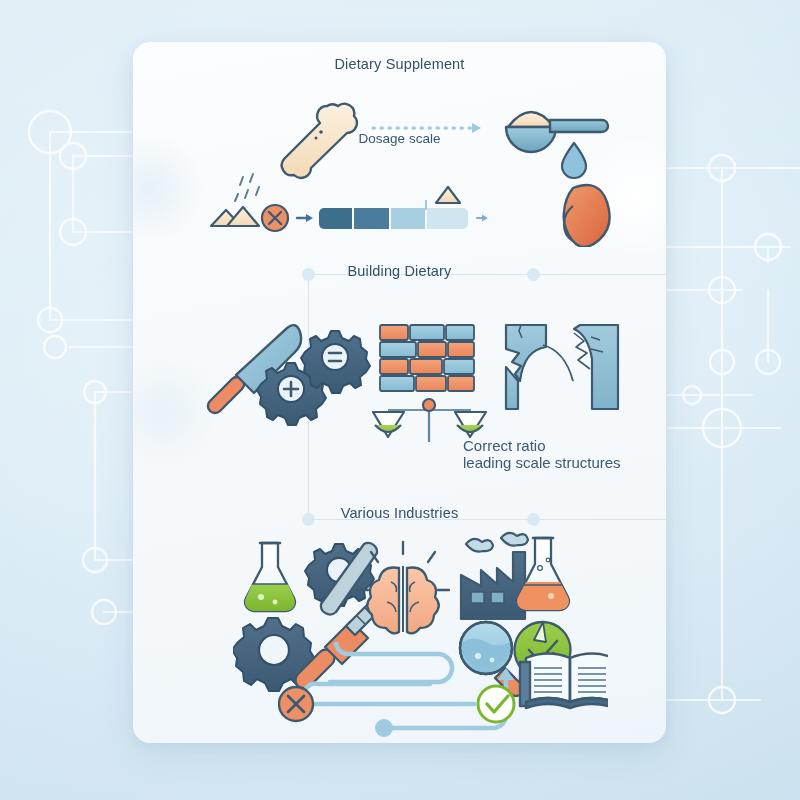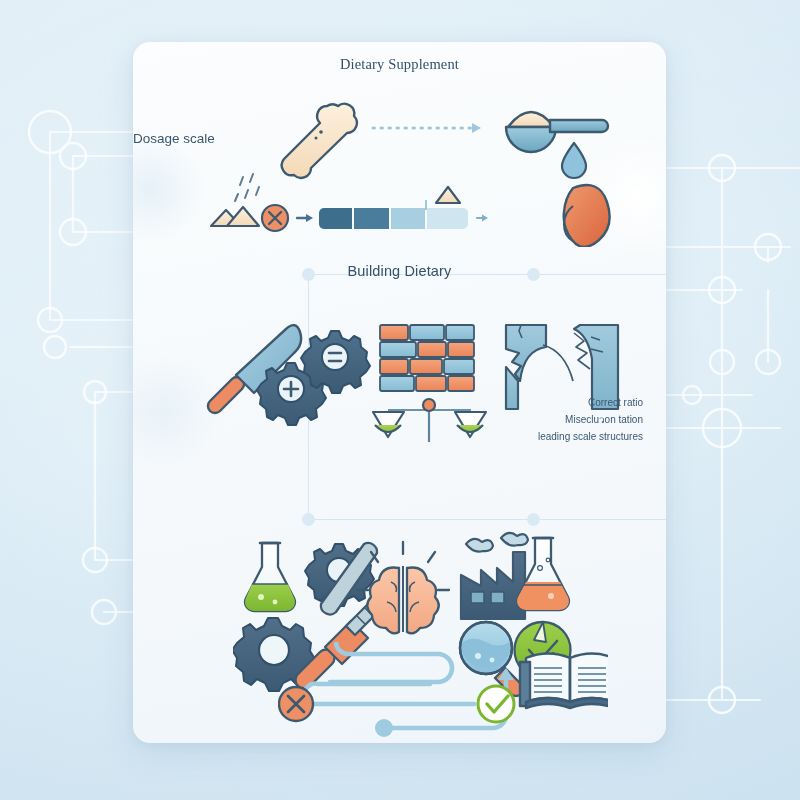--- a/index.html
+++ b/index.html
@@ -27,35 +27,35 @@
     background:linear-gradient(170deg,#fbfdfe 0%,#f7fafc 40%,#f4f8fb 72%,#eef5fa 100%);
     box-shadow:0 10px 34px rgba(120,160,190,.20), 0 2px 10px rgba(120,160,190,.12);
     overflow:hidden;
   }
   .card-glow{position:absolute;border-radius:50%;pointer-events:none;}
   .sec-title{
     position:absolute;left:0;right:0;text-align:center;
     color:#34506a;font-size:14.5px;letter-spacing:.15px;
   }
   .sub-label{
-    position:absolute;color:#3a566e;font-size:13.5px;
+    position:absolute;color:#3a566e;font-size:13.5px;text-align:center;
   }
   
   #sel-frame{
     position:absolute;left:175px;top:232px;width:450px;height:244px;
     border:1.4px solid #d3e6f2;border-radius:2px;
   }
   .handle{
     position:absolute;width:13px;height:13px;border-radius:50%;
     background:#d9eaf5;
   }
   .art{position:absolute;}
   .garbled{
-    position:absolute;text-align:right;color:#3d5873;
-    font-size:10px;line-height:17px;
+    position:absolute;text-align:left;color:#3d5873;
+    font-size:15px;line-height:17px;margin-top:43px;
   }
 </style>
 </head>
 <body>
 
 <div id="bg-wash"></div>
 <div id="bg-vignette"></div>
 
 <svg id="bg-circuit" width="800" height="800" viewBox="0 0 800 800">
   <g stroke="#ffffff" stroke-width="2.2" fill="none" opacity=".72" stroke-linecap="round">
@@ -111,21 +111,21 @@
     <path d="M630 232 V470"></path>
   </g>
 </svg>
 
 <div id="card">
 
   <div class="card-glow" style="left:-38px;top:92px;width:110px;height:110px;background:radial-gradient(circle,#e6f1f8 0%,rgba(246,250,252,0) 70%);"></div>
   <div class="card-glow" style="left:440px;top:88px;width:130px;height:130px;background:radial-gradient(circle,#ffffff 0%,rgba(246,250,252,0) 68%);"></div>
   <div class="card-glow" style="left:-30px;top:310px;width:120px;height:120px;background:radial-gradient(circle,#e8f2f8 0%,rgba(246,250,252,0) 70%);"></div>
 
-  <div class="sec-title" style="top:14px;font-family:Liberation Serif, serif;">Dietary Supplement</div>
+  <div class="sec-title" style="top:14px;">Dietary Supplement</div>
 
   <div class="sub-label" style="left:0;right:0;top:89px;">Dosage scale</div>
 
   <svg class="art" style="left:60px;top:40px;" width="460" height="165" viewBox="0 0 460 165">
     <defs>
       <linearGradient id="cream" x1="0" y1="0" x2="0" y2="1">
         <stop offset="0" stop-color="#fdf0de"></stop>
           <stop offset="1" stop-color="#f3d9b6"></stop>
       </linearGradient>
       <linearGradient id="kid" x1="0" y1="0" x2="1" y2="1">
@@ -297,24 +297,24 @@
       <path d="M333 28 l-2 6 l3 7" fill="none" stroke="#3d5a70" stroke-width="1.6"></path>
       <path d="M392 28 h38 v84 h-26 V62 q-4 -24 -18 -30 z" fill="url(#archg)"></path>
       <path d="M386 36 l10 8 l-8 6 l11 6 l-9 7 l12 9" fill="none" stroke="#3d5a70" stroke-width="1.6"></path>
       <path d="M403 40 l9 3 M403 52 l12 3" fill="none" stroke="#3d5a70" stroke-width="1.6"></path>
       <path d="M355 48 q22 6 30 36" fill="none" stroke="#3d5a70" stroke-width="1.8"></path>
     </g>
   </svg>
 
   <div class="garbled" style="left:330px;top:352px;width:180px;">
     <div>Correct ratio</div>
-    <div>Misecluวon tation</div>
     <div>leading scale structures</div>
   </div>
 
+  <div class="sec-title" style="top:463px;">Various Industries</div>
 
   <svg class="art" style="left:100px;top:488px;" width="340" height="220" viewBox="0 0 340 220">
     <defs>
       <linearGradient id="steel2" x1="0" y1="0" x2="0" y2="1">
         <stop offset="0" stop-color="#516f88"></stop>
           <stop offset="1" stop-color="#3c5a74"></stop>
       </linearGradient>
       <linearGradient id="glass" x1="0" y1="0" x2="0" y2="1">
         <stop offset="0" stop-color="#ffffff"></stop>
           <stop offset="1" stop-color="#eaf3f7"></stop>

